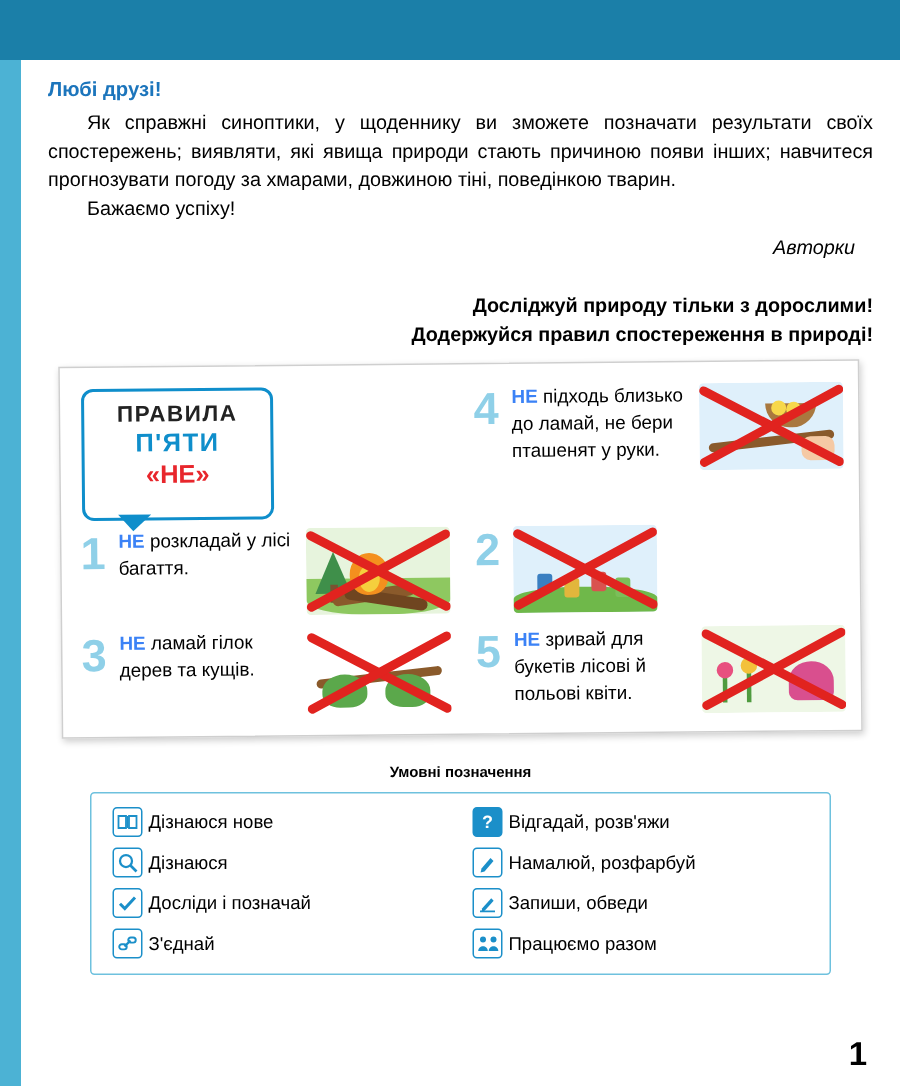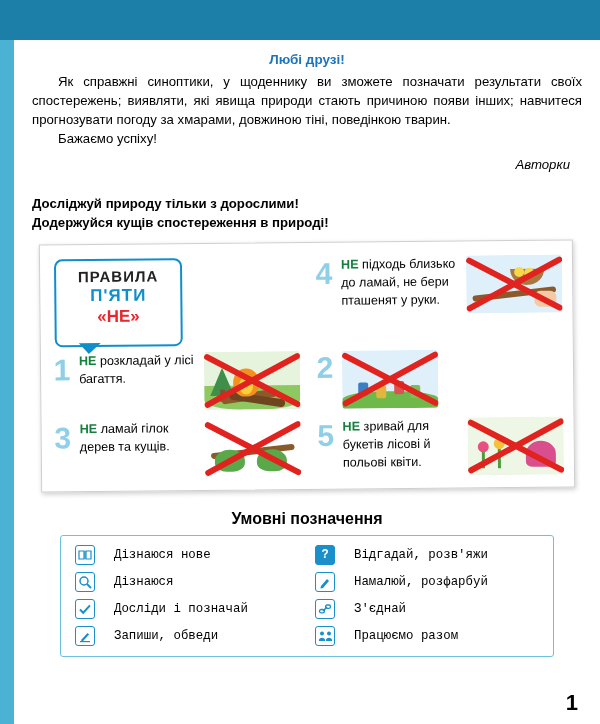--- a/index.html
+++ b/index.html
@@ -40,21 +40,20 @@
     height: 684px;
     padding: 0 18px;
   }
 
   
   .intro {
     width: 100%;
     padding-top: 12px;
   }
   .intro-title {
-    text-align: center;
     color: #1c75bc;
     font-weight: bold;
     font-size: 13.5px;
     margin-bottom: 6px;
   }
   .intro p {
     margin: 0 0 0 0;
     font-size: 13.2px;
     line-height: 1.43;
     color: #000;
@@ -65,21 +64,21 @@
   .signature {
     text-align: right;
     font-style: italic;
     font-size: 13.2px;
     margin-top: 8px;
     padding-right: 12px;
   }
 
   
   .rules-heading {
-    text-align: left;
+    text-align: right;
     font-weight: bold;
     font-size: 13.2px;
     line-height: 1.45;
     margin-top: 22px;
     color: #000;
   }
 
   
   .rules-card {
     position: relative;
@@ -144,21 +143,21 @@
     flex: 0 0 22px;
     text-align: center;
     margin-top: 2px;
   }
   .rule-text {
     font-size: 12.6px;
     line-height: 1.42;
     flex: 1 1 auto;
     color: #000;
   }
-  .rule-text .neg { color: #15803d; font-weight: bold; }
+  .rule-text .neg { color: #3b82f6; font-weight: bold; }
 
   .rule-pic {
     flex: 0 0 96px;
     height: 58px;
     position: relative;
     border-radius: 3px;
     overflow: hidden;
   }
   .cross {
     position: absolute;
@@ -205,42 +204,41 @@
           background:#5ba84b; border-radius:50% 50% 40% 40%; }
   .flower-stem { position:absolute; bottom:12%; width:3px; height:22px; background:#4f9b3f; }
   .flower-head { position:absolute; width:11px; height:11px; border-radius:50%; }
   .bouquet { position:absolute; right:8px; bottom:14%; width:30px; height:26px;
              background:#d94f8e; border-radius:50% 50% 20% 20%; }
 
   
   .legend-title {
     text-align: center;
     font-weight: bold;
-    font-size: 16px;
+    font-size: 10px;
     margin-top: 20px;
     color: #000;
   }
   .legend-box {
     border: 1.5px solid #6ec1de;
     border-radius: 3px;
     margin: 7px 28px 0 28px;
     padding: 9px 10px 10px 14px;
     display: grid;
     grid-template-columns: 1fr 1fr;
     column-gap: 12px;
     row-gap: 7px;
     background: #fff;
   }
   .legend-item {
     display: flex;
     align-items: center;
-    gap: 19px;
+    gap: 4px;
     font-size: 12.4px;
     color: #000;
-    font-family: Liberation Mono, monospace;
   }
   .legend-ico {
     width: 20px; height: 20px;
     flex: 0 0 20px;
     border: 1.6px solid #1b8fc9;
     border-radius: 3px;
     display: flex; align-items: center; justify-content: center;
     color: #1b8fc9;
     font-size: 12px;
     line-height: 1;
@@ -269,21 +267,21 @@
 
   <div class="intro">
     <div class="intro-title">Любі друзі!</div>
     <p>Як справжні синоптики, у щоденнику ви зможете позначати результати своїх спостережень; виявляти, які явища природи стають причиною появи інших; навчитеся прогнозувати погоду за хмарами, довжиною тіні, поведінкою тварин.</p>
     <p>Бажаємо успіху!</p>
     <div class="signature">Авторки</div>
   </div>
 
   <div class="rules-heading">
     <div>Досліджуй природу тільки з дорослими!</div>
-    <div>Додержуйся кущів спостереження в природі!</div>
+    <div>Додержуйся правил спостереження в природі!</div>
   </div>
 
   <div class="rules-card">
     <div class="rules-grid">
 
       <div class="badge">
         <div class="l1">ПРАВИЛА</div>
         <div class="l2">П'ЯТИ</div>
         <div class="l3">«НЕ»</div>
       </div>
@@ -433,36 +431,36 @@
         <svg width="14" height="12" viewBox="0 0 14 12">
             <path d="M2 6.5l3.2 3.2L12 2.4" fill="none" stroke="#1b8fc9" stroke-width="2"></path>
           </svg>
       </span>
       <span>Досліди і позначай</span>
     </div>
 
     <div class="legend-item">
       <span class="legend-ico">
         <svg width="14" height="14" viewBox="0 0 14 14">
+            <path d="M3.5 10.5l6-6.6 1.6 1.6-6 6.6-2.1.5z" fill="#1b8fc9"></path>
+            <path d="M2 12.6h10" stroke="#1b8fc9" stroke-width="1.2"></path>
+          </svg>
+      </span>
+      <span>Запиши, обведи</span>
+    </div>
+
+    <div class="legend-item">
+      <span class="legend-ico">
+        <svg width="14" height="14" viewBox="0 0 14 14">
             <path d="M5 9l4-4" stroke="#1b8fc9" stroke-width="1.6"></path>
             <rect x="1.5" y="7.5" width="5" height="3.4" rx="1.7" fill="none" stroke="#1b8fc9" stroke-width="1.3"></rect>
             <rect x="7.5" y="3" width="5" height="3.4" rx="1.7" fill="none" stroke="#1b8fc9" stroke-width="1.3"></rect>
           </svg>
       </span>
       <span>З'єднай</span>
-    </div>
-
-    <div class="legend-item">
-      <span class="legend-ico">
-        <svg width="14" height="14" viewBox="0 0 14 14">
-            <path d="M3.5 10.5l6-6.6 1.6 1.6-6 6.6-2.1.5z" fill="#1b8fc9"></path>
-            <path d="M2 12.6h10" stroke="#1b8fc9" stroke-width="1.2"></path>
-          </svg>
-      </span>
-      <span>Запиши, обведи</span>
     </div>
 
     <div class="legend-item">
       <span class="legend-ico">
         <svg width="15" height="12" viewBox="0 0 15 12">
             <circle cx="4" cy="3.4" r="2" fill="#1b8fc9"></circle>
             <circle cx="11" cy="3.4" r="2" fill="#1b8fc9"></circle>
             <path d="M0.8 11c0-2 1.6-3.2 3.2-3.2S7.2 9 7.2 11z" fill="#1b8fc9"></path>
             <path d="M7.8 11c0-2 1.6-3.2 3.2-3.2S14.2 9 14.2 11z" fill="#1b8fc9"></path>
           </svg>

